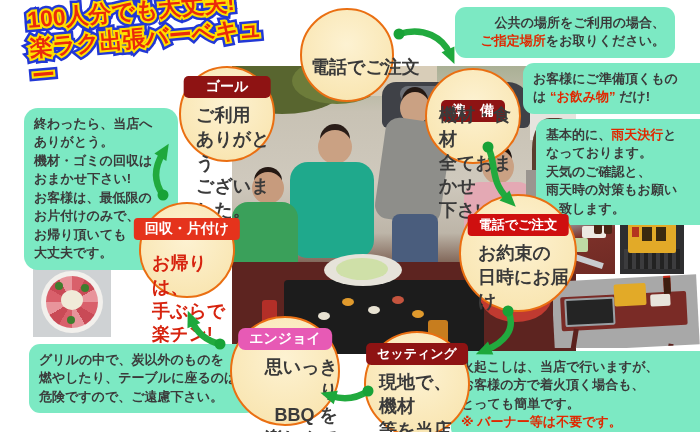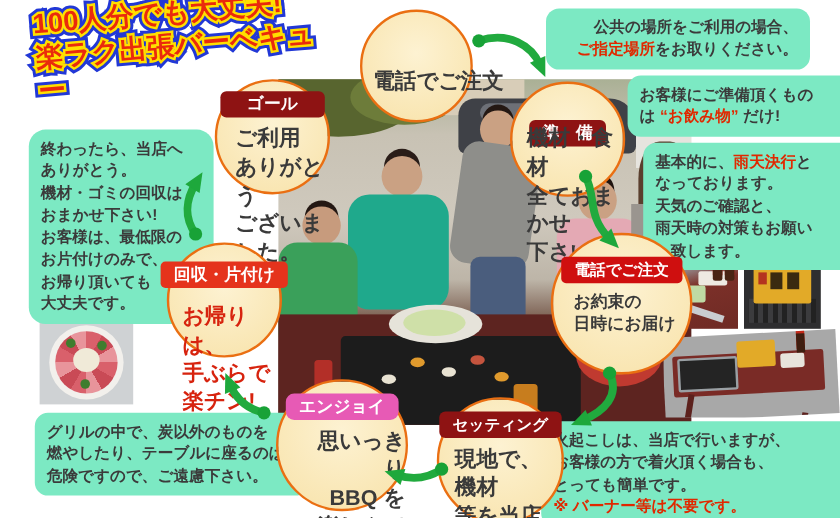--- a/index.html
+++ b/index.html
@@ -162,21 +162,21 @@
 
   <div class="abs circle c-prepare">
     <span class="badge maroon" style="top:6px;margin-top:24px;">準　備</span>
     <span class="ctext ml" style="left:12px;top:34px;">機材・食材
 全ておまかせ
 下さい。</span>
   </div>
 
   <div class="abs circle c-place">
     <span class="badge brightred" style="top:18px;font-size:13px;">電話でご注文</span>
-    <span class="ctext ml" style="left:17px;top:46px;font-size:14px;">お約束の
+    <span class="ctext ml" style="left:17px;top:46px;font-size:18px;">お約束の
 日時にお届け</span>
   </div>
 
   <div class="abs circle c-setting">
     <span class="badge maroon" style="top:10px;font-size:13px;">セッティング</span>
     <span class="ctext ml" style="left:13px;top:38px;">現地で、機材
 等を当店が
 準備します。</span>
   </div>
 

